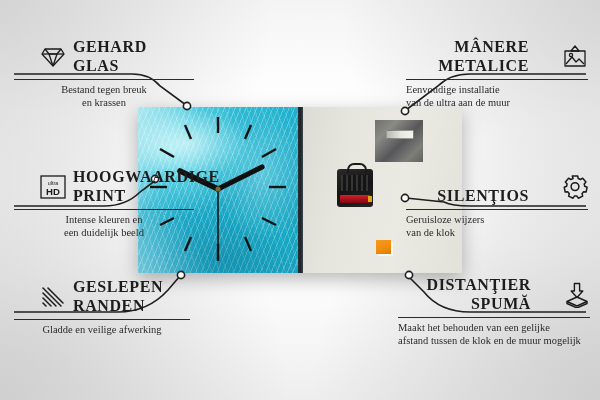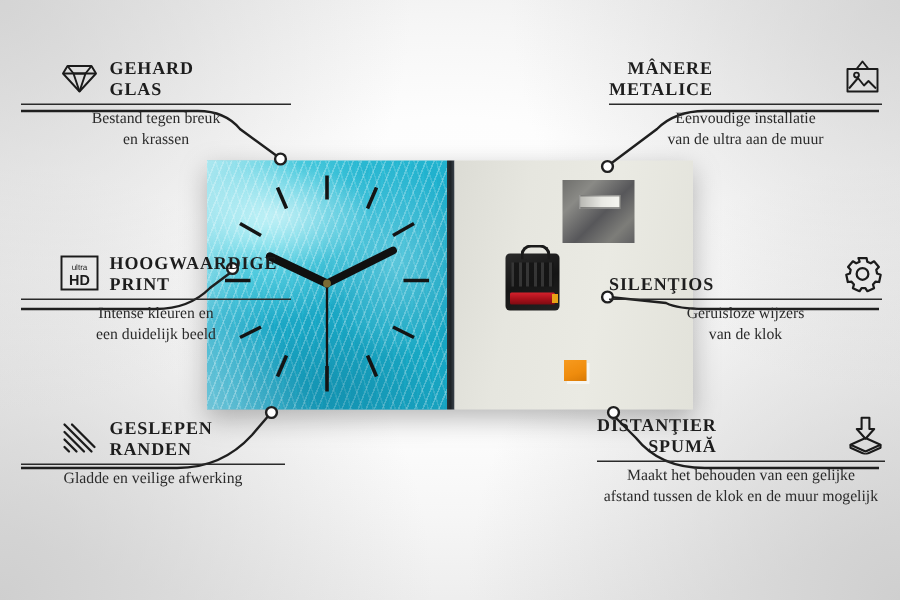--- a/index.html
+++ b/index.html
@@ -176,43 +176,43 @@
 
   
   .callout { position: absolute; z-index: 4; }
   .callout .title {
     display: flex;
     align-items: center;
     gap: 7px;
     white-space: nowrap;
   }
   .callout .title .words {
-    font-size: 12px;
+    font-size: 16px;
     font-weight: bold;
     letter-spacing: .6px;
     color: #1d1d1d;
     line-height: 1.18;
     text-transform: uppercase;
   }
   .callout .rule {
     height: 0;
     border-top: 1.4px solid #2a2a2a;
     margin-top: 3px;
   }
   .callout .desc {
     font-size: 10.5px;
     color: #2b2b2b;
     line-height: 1.28;
     margin-top: 3px;
     white-space: nowrap;
     text-align: center;
   }
   .callout.left .title { justify-content: flex-start; }
-  .callout.right .title { justify-content: space-between; }
-  .callout.right .desc { text-align: center; }
+  .callout.right .title { justify-content: flex-end; }
+  .callout.right .desc { text-align: left; }
   .icon-box {
     width: 26px;
     height: 26px;
     flex: 0 0 26px;
     display: flex;
     align-items: center;
     justify-content: center;
     padding-left: 26px;
   }
   .icon-box svg { display: block; }

